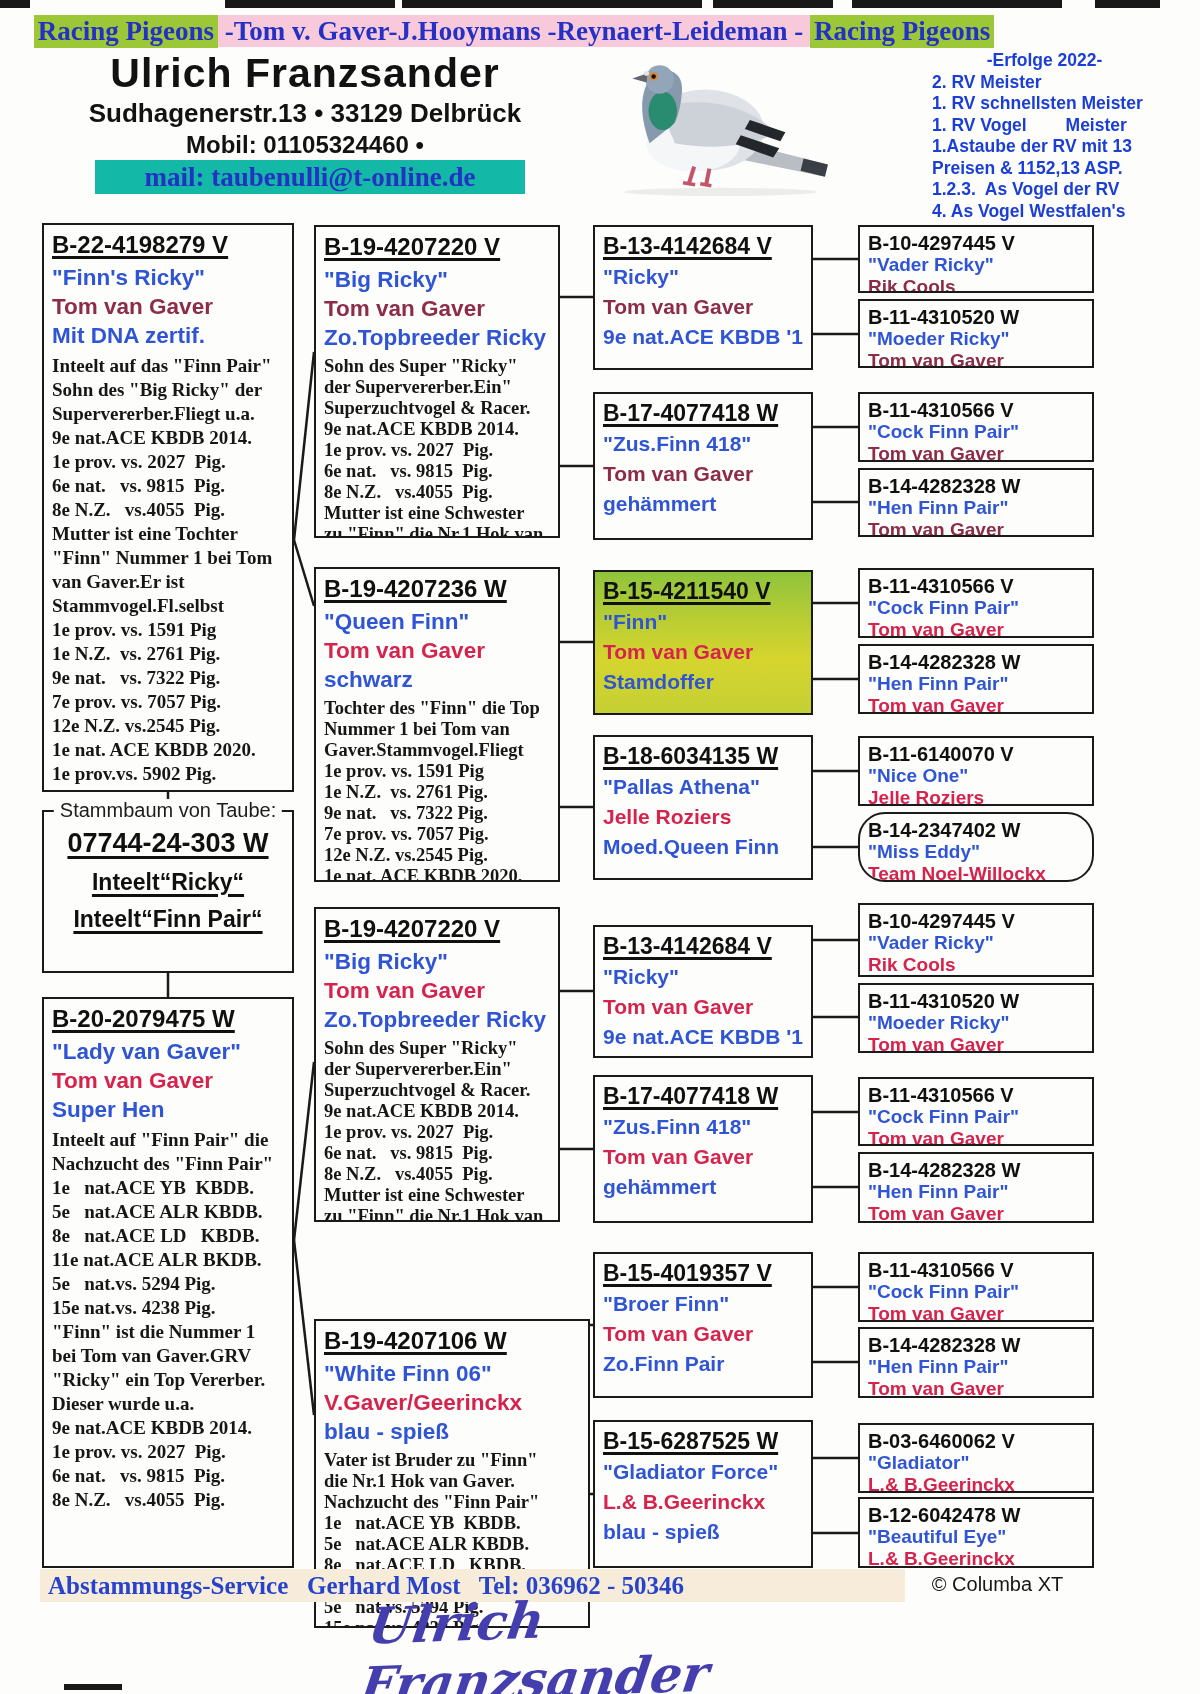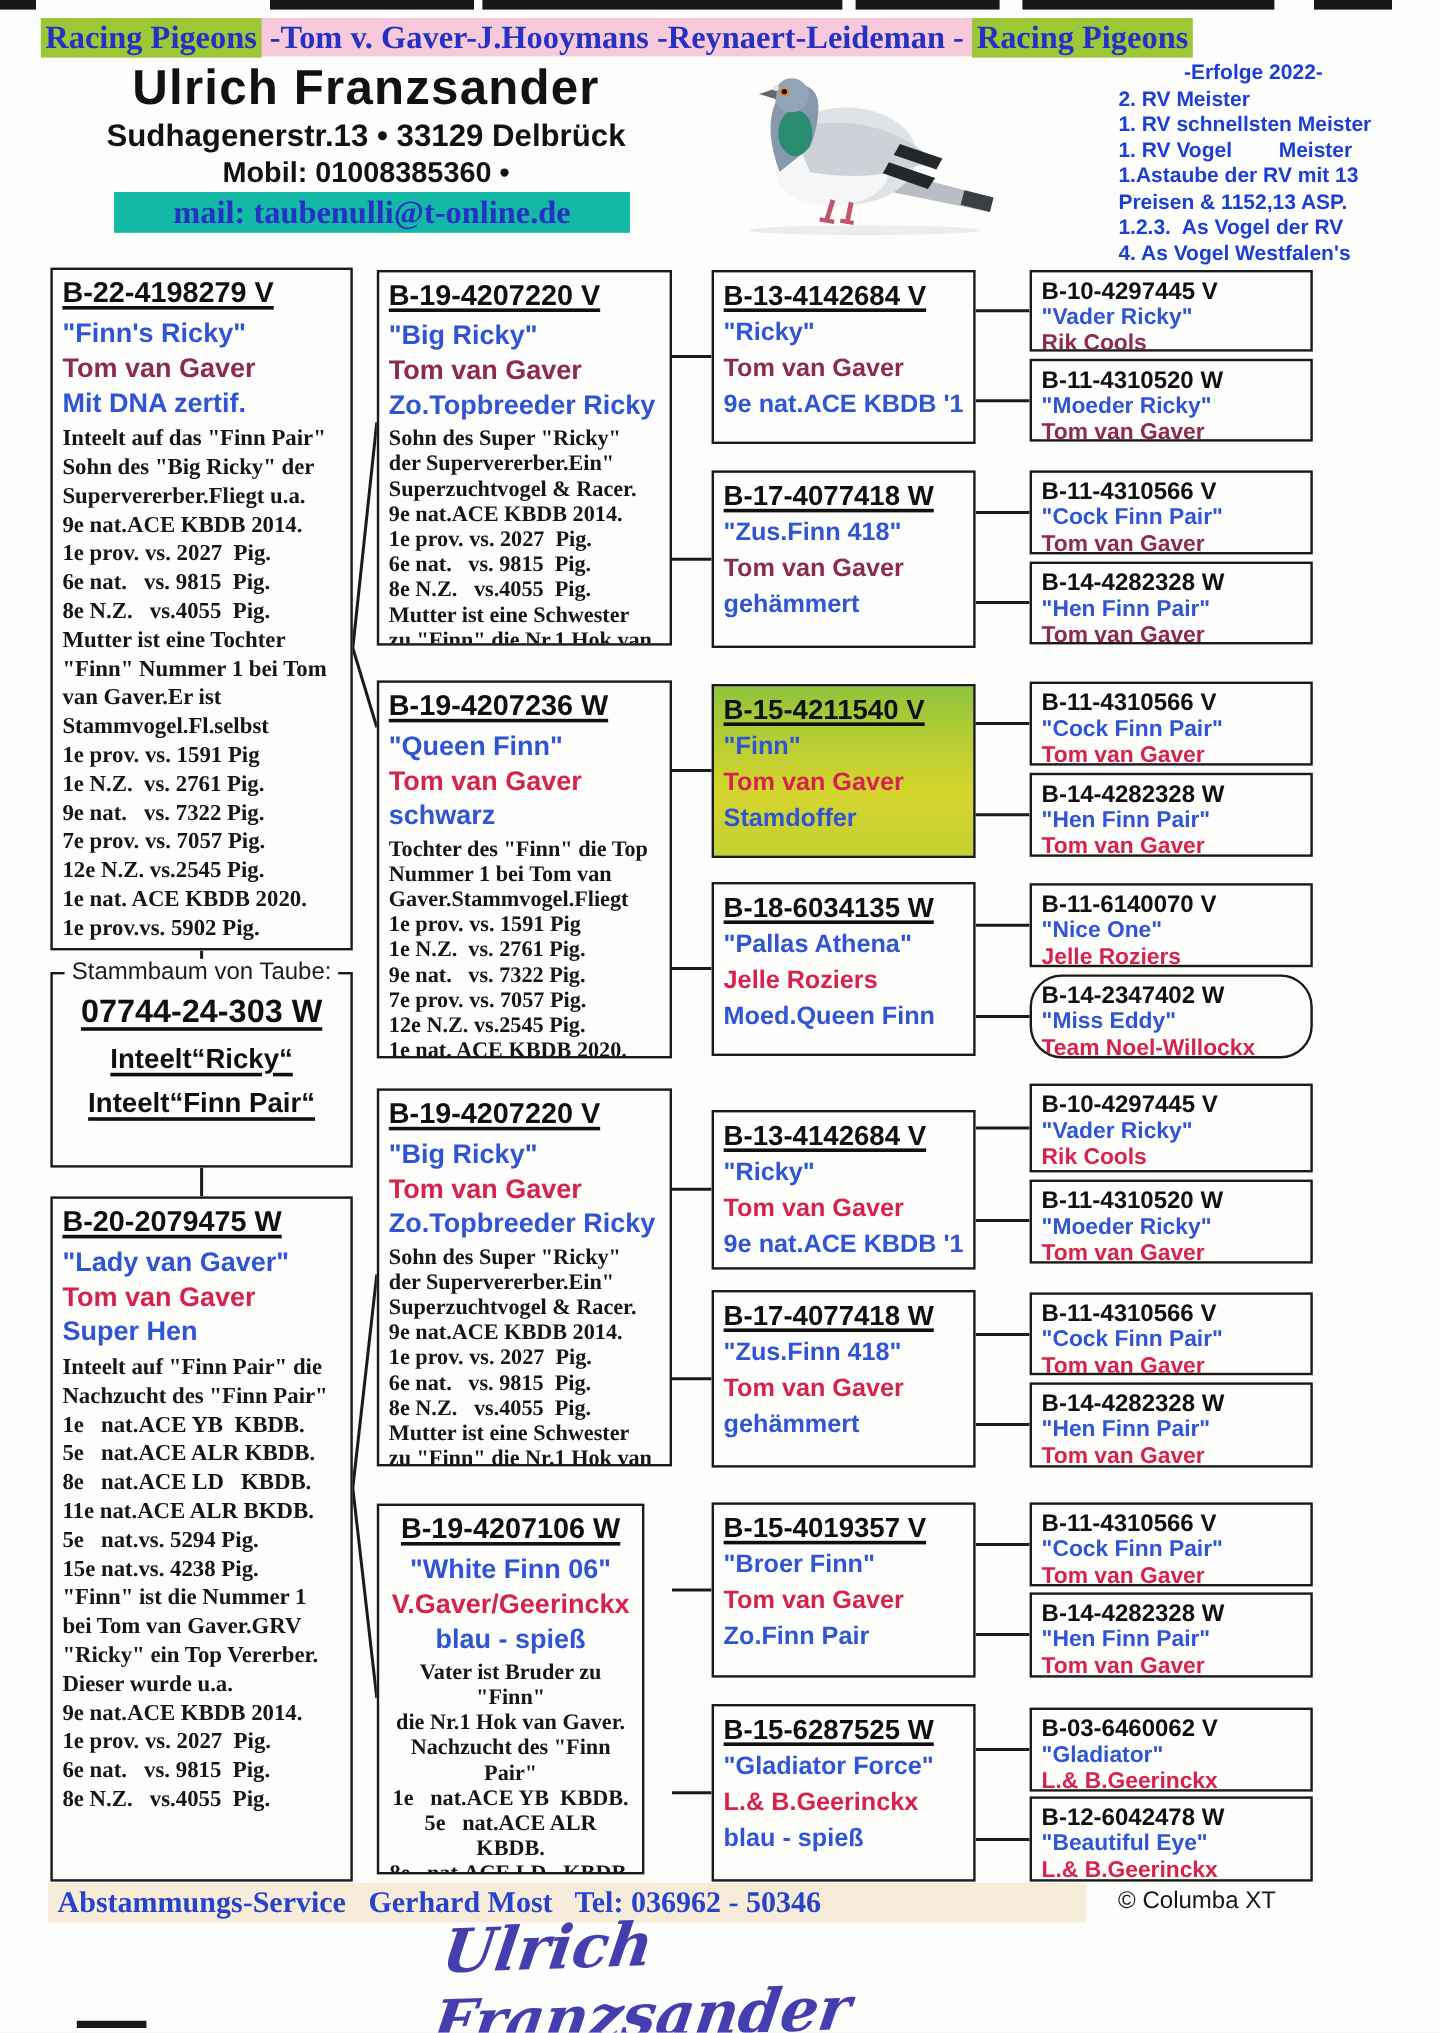--- a/index.html
+++ b/index.html
@@ -78,21 +78,21 @@
   <div class="scan-dash" style="left:402px;top:0;width:300px;"></div>
   <div class="scan-dash" style="left:713px;top:0;width:120px;"></div>
   <div class="scan-dash" style="left:852px;top:0;width:210px;"></div>
   <div class="scan-dash" style="left:1095px;top:0;width:65px;"></div>
   <div class="scan-dash" style="left:64px;top:1684px;width:58px;height:6px;"></div>
 
   <div class="banner"><span class="hl">Racing Pigeons</span><span> -Tom v. Gaver-J.Hooymans -Reynaert-Leideman - </span><span class="hl">Racing Pigeons</span></div>
 
   <div class="owner-name">Ulrich Franzsander</div>
   <div class="owner-address">Sudhagenerstr.13 • 33129 Delbrück</div>
-  <div class="owner-mobile">Mobil: 01008385360 •</div>
+  <div class="owner-mobile">Mobil: 01105324460 •</div>
   <div class="owner-email">mail: taubenulli@t-online.de</div>
 
   <div class="achv">
     <div class="achv-title">-Erfolge 2022-</div>
     <div id="achv-lines">
         <div class="ach-line">2. RV Meister</div>
         <div class="ach-line">1. RV schnellsten Meister</div>
         <div class="ach-line">1. RV Vogel        Meister</div>
         <div class="ach-line">1.Astaube der RV mit 13</div>
         <div class="ach-line">Preisen &amp; 1152,13 ASP.</div>
@@ -258,21 +258,21 @@
           <div class="body-line">der Supervererber.Ein"</div>
           <div class="body-line">Superzuchtvogel &amp; Racer.</div>
           <div class="body-line">9e nat.ACE KBDB 2014.</div>
           <div class="body-line">1e prov. vs. 2027  Pig.</div>
           <div class="body-line">6e nat.   vs. 9815  Pig.</div>
           <div class="body-line">8e N.Z.   vs.4055  Pig.</div>
           <div class="body-line">Mutter ist eine Schwester</div>
           <div class="body-line">zu "Finn" die Nr.1 Hok van</div>
         </div>
       </div>
-      <div class="pbox g2" style="left: 314px; top: 1253px; width: 223px; height: 309px; text-align: center;">
+      <div class="pbox g2" style="left: 314px; top: 1319px; width: 276px; height: 309px;">
         <div class="ring">B-19-4207106 W</div>
         <div class="bname">"White Finn 06"</div>
         <div class="breeder crimson">V.Gaver/Geerinckx</div>
         <div class="note">blau - spieß</div>
         <div class="pbody">
           <div class="body-line">Vater ist Bruder zu "Finn"</div>
           <div class="body-line">die Nr.1 Hok van Gaver.</div>
           <div class="body-line">Nachzucht des "Finn Pair"</div>
           <div class="body-line">1e   nat.ACE YB  KBDB.</div>
           <div class="body-line">5e   nat.ACE ALR KBDB.</div>

